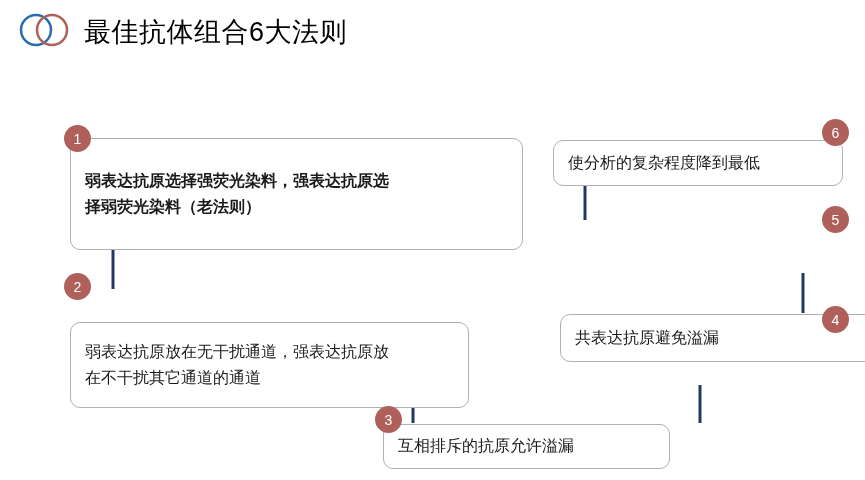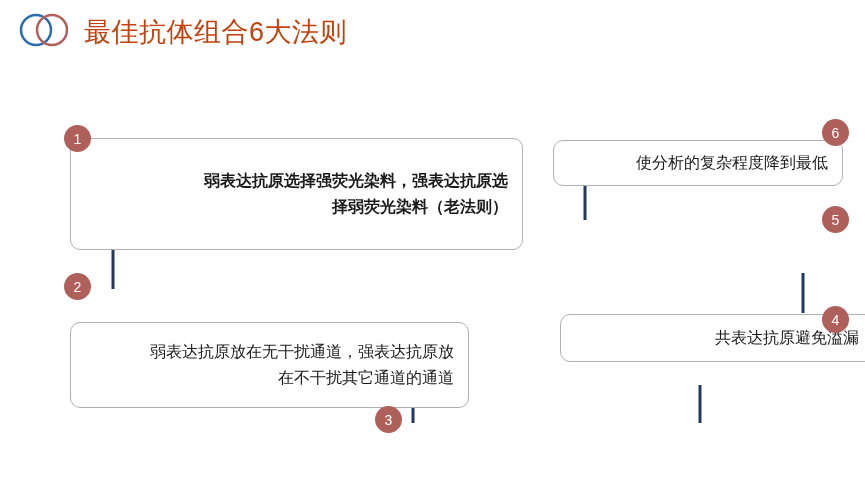--- a/index.html
+++ b/index.html
@@ -28,21 +28,21 @@
     left: 14px;
     top: 12px;
     width: 58px;
     height: 36px;
   }
   .title {
     position: absolute;
     left: 84px;
     top: 14px;
     font-size: 27px;
-    color: #c2410c;
+    color: #000000;
     letter-spacing: 0.5px;
     white-space: nowrap;
   }
 
   
   .connectors {
     position: absolute;
     left: 0; top: 0;
     width: 865px;
     height: 480px;
@@ -52,21 +52,21 @@
   
   .box {
     position: absolute;
     box-sizing: border-box;
     border: 1px solid #b0b0b0;
     border-radius: 10px;
     background: #ffffff;
     display: flex;
     align-items: center;
     justify-content: center;
-    text-align: right;
+    text-align: left;
     color: #1a1a1a;
     font-size: 16px;
     line-height: 1.65;
     padding: 6px 14px;
   }
   .box .txt {
     display: block;
     width: 100%;
     white-space: pre-line;
   }
@@ -118,20 +118,23 @@
 择弱荧光染料（老法则）</span>
   </div>
   <div class="badge" style="left:64px; top:125px;">1</div>
 
   <div class="box" style="left:70px; top:290px; width:399px; height:86px;margin-top:32px;">
     <span class="txt">弱表达抗原放在无干扰通道，强表达抗原放
 在不干扰其它通道的通道</span>
   </div>
   <div class="badge" style="left:64px; top:273px;">2</div>
 
+  <div class="box" style="left:383px; top:424px; width:287px; height:45px;">
+    <span class="txt">互相排斥的抗原允许溢漏</span>
+  </div>
   <div class="badge" style="left:375px; top:406px;">3</div>
 
   <div class="box" style="left:560px; top:314px; width:314px; height:48px;">
     <span class="txt">共表达抗原避免溢漏</span>
   </div>
   <div class="badge" style="left:822px; top:306px;">4</div>
 
   <div class="badge" style="left:822px; top:206px;">5</div>
 
   <div class="box" style="left:553px; top:140px; width:290px; height:46px;">

